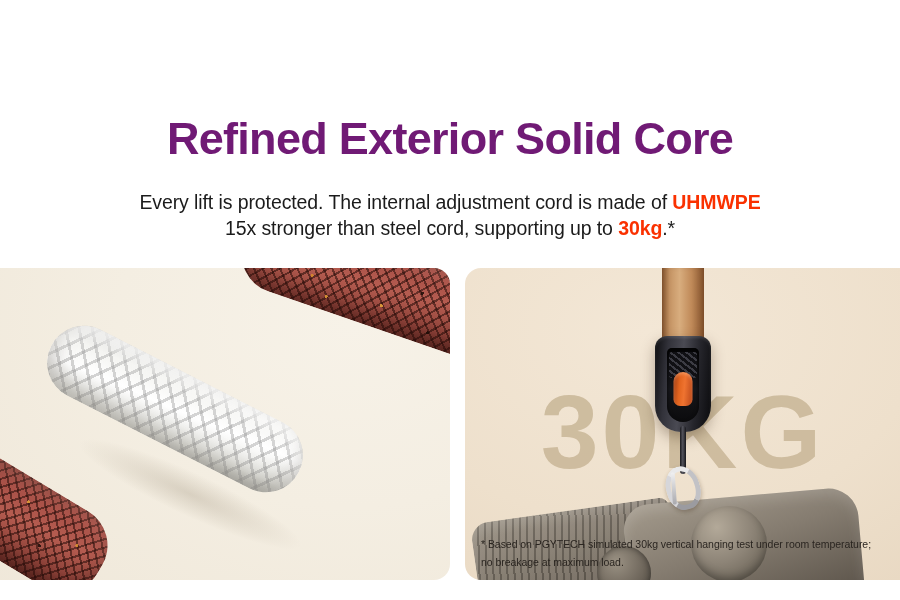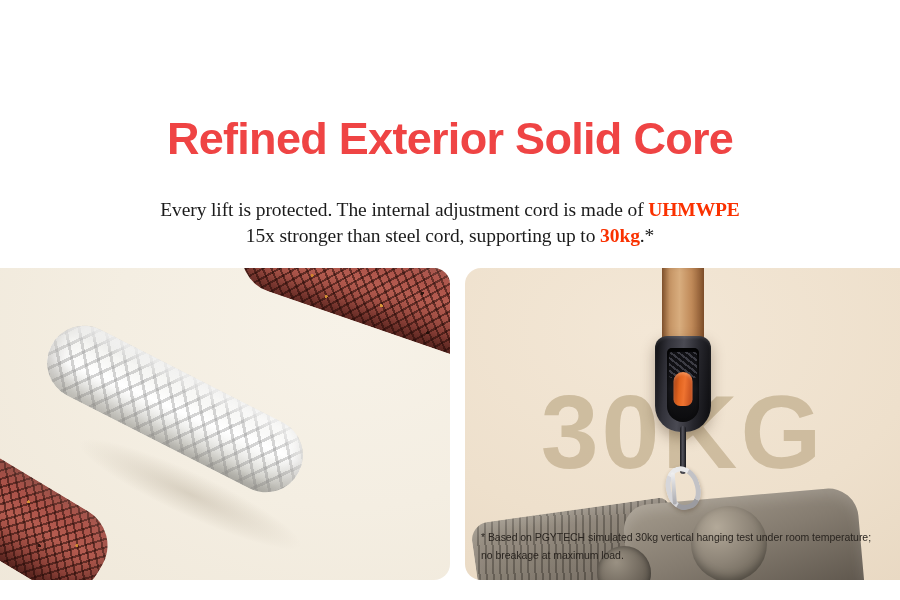--- a/index.html
+++ b/index.html
@@ -30,32 +30,31 @@
     width: 900px;
     text-align: center;
   }
   .headline {
     margin: 0;
     padding-top: 112px;
     font-size: 45px;
     line-height: 54px;
     font-weight: bold;
     letter-spacing: -0.7px;
-    color: #ef4444;
+    color: #701a75;
     font-family: "Liberation Sans", "DejaVu Sans", sans-serif;
   }
   .subcopy {
-    margin: 16px;
+    margin: 8px;
     padding-top: 15px;
     font-size: 19.5px;
     line-height: 26px;
     color: #1b1b1b;
     font-weight: normal;
     letter-spacing: -0.1px;
-    font-family: Liberation Serif, serif;
   }
   .accent {
     color: #fa3100;
     font-weight: bold;
   }
   .sub-line {
     display: block;
   }
 
   
@@ -362,21 +361,21 @@
     border-radius: 50%;
     background: radial-gradient(circle at 36% 30%, #9a9183 0%, #6e665b 55%, #46413a 100%);
     box-shadow: inset 0 0 6px rgba(0,0,0,.45);
   }
 
   
   .footnote {
     position: absolute;
     left: 16px;
     right: 26px;
-    bottom: 16px;
+    bottom: 9px;
     font-size: 10.5px;
     line-height: 18px;
     color: #2a2520;
     z-index: 6;
     text-align: left;
     letter-spacing: -0.05px;
   }
 </style>
 </head>
 <body>

